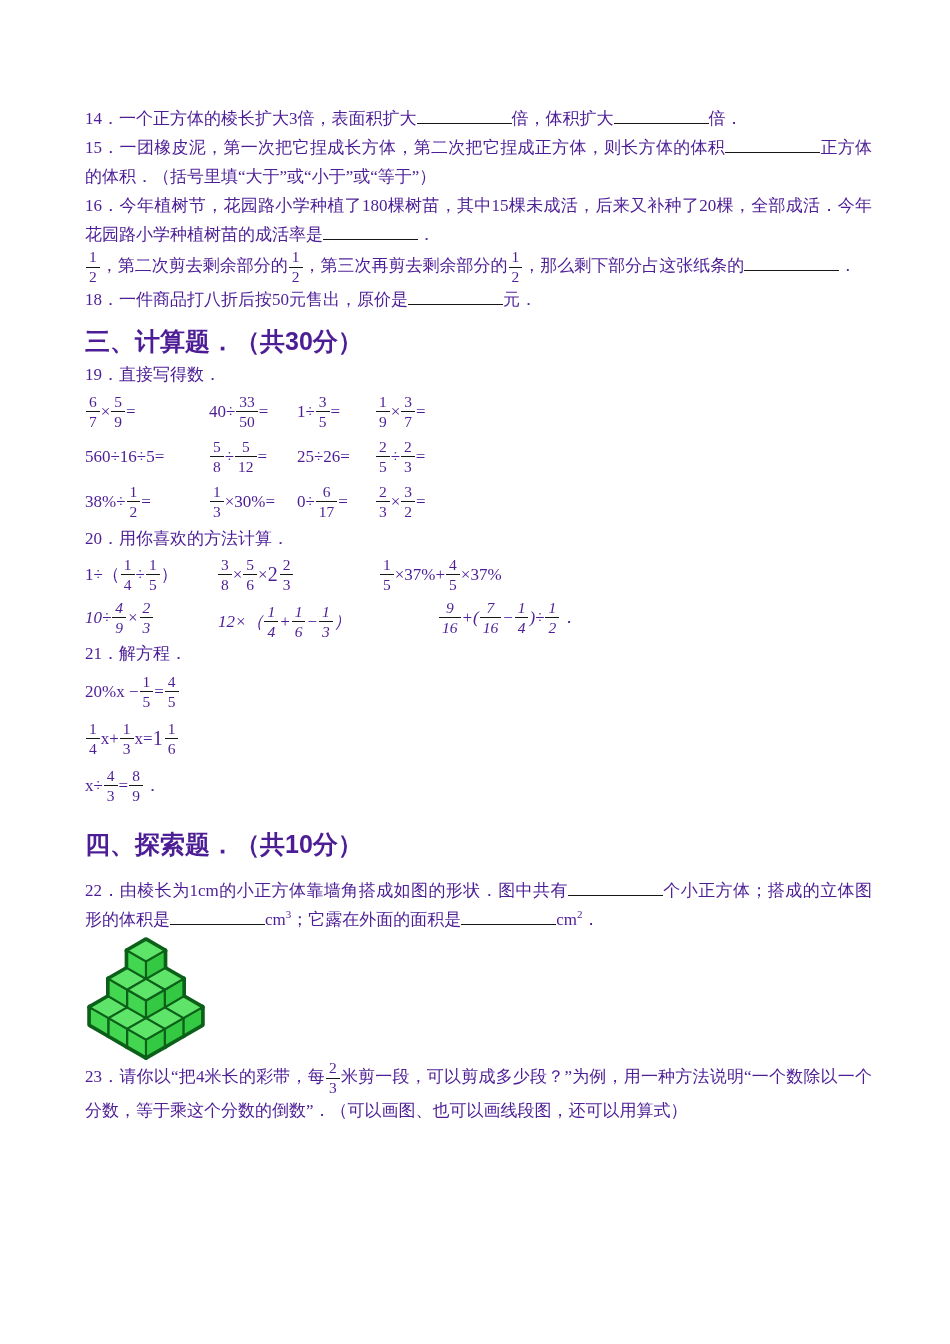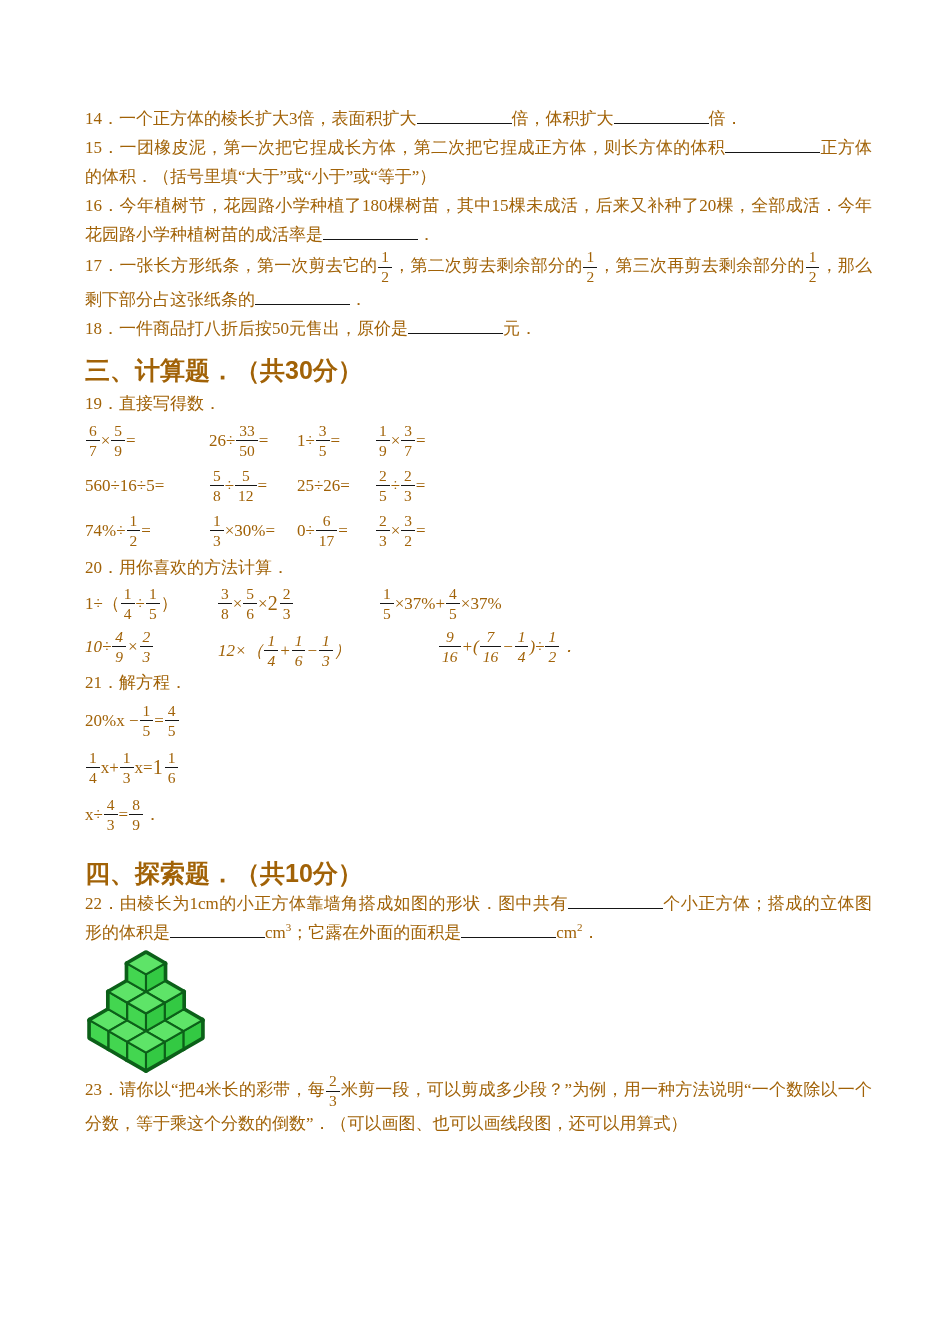--- a/index.html
+++ b/index.html
@@ -1,23 +1,23 @@
 <!DOCTYPE html>
 <html><head>
 <meta charset="utf-8">
 <style>
   html,body{margin:0;padding:0;background:#ffffff;}
   .page{position:relative;width:950px;height:1344px;background:#ffffff;overflow:hidden;
-        box-sizing:border-box;color:#a16207;
+        box-sizing:border-box;color:#4c1d95;
         font-family:"Liberation Serif","DejaVu Serif",serif;}
   .content{padding:104px 78px 0 85px;}
   p.para{margin:0;font-size:17px;line-height:29px;word-break:break-all;text-align:justify;}
   h2.sec{font-family:"Liberation Sans","DejaVu Sans",sans-serif;font-size:25px;font-weight:bold;
          margin:14px 0 5px;line-height:27px;}
-  h2.sec-explore{margin-top:22px;margin-bottom:2px;}
+  h2.sec-explore{margin-top:22px;margin-bottom:18px;}
   h2.sec-solve{margin-top:34px;}
   .blank{display:inline-block;width:95px;height:15px;border-bottom:1.3px solid #161616;}
   .mnum{display:inline-flex;align-items:center;vertical-align:middle;}
   .frac{display:inline-block;text-align:center;font-size:15.5px;vertical-align:middle;margin:0 1px;}
   .fn{display:block;line-height:16px;padding:0 3px 1.5px;border-bottom:1.4px solid #161616;}
   .fd{display:block;line-height:16px;padding:1.5px 3px 0;}
   .whole{font-size:20px;margin-right:1px;}
   sup.sup{font-size:11px;line-height:0;}
   .mgrid{margin:0;}
   .mrow{display:flex;align-items:center;font-size:17px;}
@@ -27,21 +27,21 @@
 </style>
 </head>
 <body>
 
 <div class="page">
   <div class="content">
 
     <p class="para"><span class="tx">14．一个正方体的棱长扩大3倍，表面积扩大</span><span class="blank"></span><span class="tx">倍，体积扩大</span><span class="blank"></span><span class="tx">倍．</span></p>
     <p class="para"><span class="tx">15．一团橡皮泥，第一次把它捏成长方体，第二次把它捏成正方体，则长方体的体积</span><span class="blank"></span><span class="tx">正方体的体积．（括号里填“大于”或“小于”或“等于”）</span></p>
     <p class="para"><span class="tx">16．今年植树节，花园路小学种植了180棵树苗，其中15棵未成活，后来又补种了20棵，全部成活．今年花园路小学种植树苗的成活率是</span><span class="blank"></span><span class="tx">．</span></p>
-    <p class="para"><span class="tx">17．一张长方形纸条，第一次剪去它的</span><span class="mnum">
+    <p class="para"><span class="mnum">
           <span class="frac">
             <span class="fn">1</span>
             <span class="fd">2</span>
           </span>
         </span><span class="tx">，第二次剪去剩余部分的</span><span class="mnum">
           <span class="frac">
             <span class="fn">1</span>
             <span class="fd">2</span>
           </span>
         </span><span class="tx">，第三次再剪去剩余部分的</span><span class="mnum">
@@ -66,21 +66,21 @@
             <span class="tx">×</span>
             <span class="mnum">
               <span class="frac">
                 <span class="fn">5</span>
                 <span class="fd">9</span>
               </span>
             </span>
             <span class="tx">=</span>
           </div>
           <div class="mcell" style="width: 88px;">
-            <span class="tx">26÷</span>
+            <span class="tx">40÷</span>
             <span class="mnum">
               <span class="frac">
                 <span class="fn">33</span>
                 <span class="fd">50</span>
               </span>
             </span>
             <span class="tx">=</span>
           </div>
           <div class="mcell" style="width: 78px;">
             <span class="tx">1÷</span>
@@ -144,21 +144,21 @@
               <span class="frac">
                 <span class="fn">2</span>
                 <span class="fd">3</span>
               </span>
             </span>
             <span class="tx">=</span>
           </div>
         </div>
         <div class="mrow" style="height: 45px;">
           <div class="mcell" style="width: 124px;">
-            <span class="tx">74%÷</span>
+            <span class="tx">38%÷</span>
             <span class="mnum">
               <span class="frac">
                 <span class="fn">1</span>
                 <span class="fd">2</span>
               </span>
             </span>
             <span class="tx">=</span>
           </div>
           <div class="mcell" style="width: 88px;">
             <span class="mnum">

